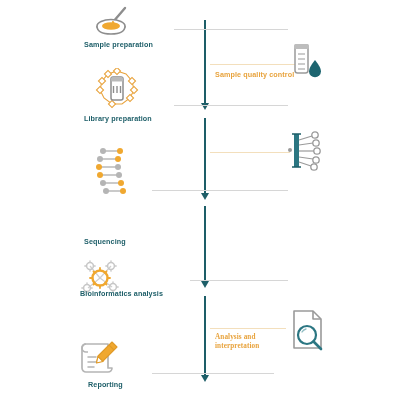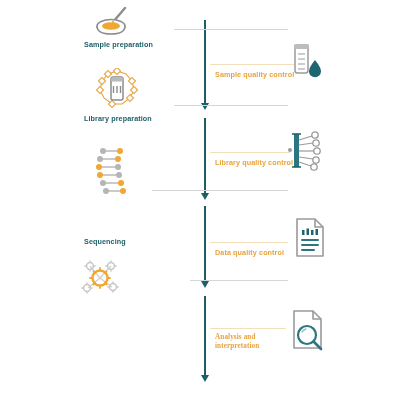--- a/index.html
+++ b/index.html
@@ -229,23 +229,46 @@
             <line x1="9" y1="33.8" x2="9" y2="35.2"></line>
           <line x1="3.8" y1="30" x2="5.2" y2="30"></line>
             <line x1="12.8" y1="30" x2="14.2" y2="30"></line>
           <line x1="35" y1="23.8" x2="35" y2="25.2"></line>
             <line x1="35" y1="32.8" x2="35" y2="34.2"></line>
           <line x1="29.8" y1="29" x2="31.2" y2="29"></line>
             <line x1="38.8" y1="29" x2="40.2" y2="29"></line>
         </g>
       </svg>
     </span>
+    <span class="stage-label" style="left:10px; top:31px;">Bioinformatics analysis</span>
     <span class="stage-rule" style="left:120px; top:22px; width:98px;"></span>
   </div>
 
+  <div class="stage" style="left:72px; top:338px; width:140px; height:50px;">
+    <span class="stage-icon" style="left:4px; top:0;">
+      <svg width="48" height="40" viewBox="0 0 48 40">
+
+        <path d="M10 6 h22 v24 h4 a4 4 0 0 1 -4 4 h-22 a4 4 0 0 1 -4 -4 v-20 a4 4 0 0 1 4 -4 z" fill="#ffffff" stroke="#b5b5b5" stroke-width="1.7" stroke-linejoin="round"></path>
+        <path d="M10 6 a4 4 0 0 0 -4 4 a4 4 0 0 0 4 4 h2" fill="none" stroke="#b5b5b5" stroke-width="1.7"></path>
+        <g stroke="#b5b5b5" stroke-width="1.5" stroke-linecap="round">
+          <line x1="12" y1="19" x2="20" y2="19"></line>
+          <line x1="12" y1="24" x2="22" y2="24"></line>
+          <line x1="12" y1="29" x2="18" y2="29"></line>
+        </g>
+
+        <g>
+          <path d="M36 4 l5 5 l-14 14 l-6.5 1.5 l1.5 -6.5 z" fill="#f0a830" stroke="#e09a28" stroke-width="1.1" stroke-linejoin="round"></path>
+          <path d="M22 18.5 l-1.5 6.5 l6.5 -1.5 z" fill="#ffffff" stroke="#e09a28" stroke-width="1.1" stroke-linejoin="round"></path>
+          <line x1="33" y1="7" x2="38" y2="12" stroke="#e09a28" stroke-width="1.1"></line>
+        </g>
+      </svg>
+    </span>
+    <span class="stage-label" style="left:16px; top:42px;">Reporting</span>
+    <span class="stage-rule" style="left:80px; top:35px; width:122px;"></span>
+  </div>
 
   <div class="qc" style="left:210px; top:42px; width:120px; height:48px;">
     <span class="qc-rule" style="left:0; top:22px; width:88px;"></span>
     <span class="qc-label" style="left:5px; top:28px;">
       <span>Sample quality control</span>
     </span>
     <span class="qc-icon" style="left:76px; top:0;">
       <svg width="40" height="40" viewBox="0 0 40 40">
 
         <rect x="9" y="3" width="13" height="28" rx="2.5" fill="#ffffff" stroke="#9a9a9a" stroke-width="1.5"></rect>
@@ -257,23 +280,20 @@
           <line x1="12" y1="27" x2="19" y2="27"></line>
         </g>
 
         <path d="M29 18 q6 7.5 6 11.2 a6 6 0 0 1 -12 0 q0 -3.7 6 -11.2 z" fill="#1d6570"></path>
       </svg>
     </span>
   </div>
 
   <div class="qc" style="left:210px; top:130px; width:125px; height:48px;">
     <span class="qc-rule" style="left:0; top:22px; width:80px;"></span>
-    <span class="qc-label" style="left:5px; top:28px;">
-      <span>Library quality control</span>
-    </span>
     <span class="qc-icon" style="left:76px; top:0;">
       <svg width="46" height="42" viewBox="0 0 46 42">
 
         <rect x="8" y="4" width="5" height="33" fill="#2b7682"></rect>
         <path d="M6 4 h9 M6 37 h9" stroke="#1d5e68" stroke-width="1.6" fill="none"></path>
 
         <g stroke="#9a9a9a" stroke-width="1.2" fill="none">
           <line x1="13" y1="10" x2="26" y2="6"></line>
           <line x1="13" y1="15" x2="27" y2="13"></line>
           <line x1="13" y1="21" x2="28" y2="21"></line>
@@ -288,44 +308,20 @@
           <circle cx="28" cy="37" r="3.2"></circle>
         </g>
 
         <g fill="#9a9a9a">
           <circle cx="4" cy="20" r="2"></circle>
         </g>
       </svg>
     </span>
   </div>
 
-  <div class="qc" style="left:210px; top:216px; width:125px; height:48px;">
-    <span class="qc-rule" style="left:0; top:26px; width:78px;"></span>
-    <span class="qc-label" style="left:5px; top:32px;">
-      <span>Data quality control</span>
-    </span>
-    <span class="qc-icon" style="left:82px; top:0;">
-      <svg width="40" height="44" viewBox="0 0 40 44">
-        <path d="M5 3 h18 l8 8 v29 h-26 z" fill="#ffffff" stroke="#9a9a9a" stroke-width="1.6" stroke-linejoin="round"></path>
-        <path d="M23 3 v8 h8" fill="none" stroke="#9a9a9a" stroke-width="1.6" stroke-linejoin="round"></path>
-
-        <g fill="#1d6570">
-          <rect x="10" y="14" width="2.5" height="5"></rect>
-          <rect x="14.5" y="12.5" width="2.5" height="6.5"></rect>
-          <rect x="19" y="14" width="2.5" height="5"></rect>
-          <rect x="23.5" y="13" width="2.5" height="6"></rect>
-        </g>
-        <g stroke="#2b7682" stroke-width="2" stroke-linecap="round">
-          <line x1="10" y1="24" x2="26" y2="24"></line>
-          <line x1="10" y1="29" x2="26" y2="29"></line>
-          <line x1="10" y1="34" x2="22" y2="34"></line>
-        </g>
-      </svg>
-    </span>
-  </div>
 
   <div class="qc" style="left:210px; top:308px; width:130px; height:52px;">
     <span class="qc-rule" style="left:0; top:20px; width:76px;"></span>
     <span class="qc-label" style="left:5px; top:25px;font-family:Liberation Serif, serif;">
       <span>Analysis and</span><br>
       <span>interpretation</span>
     </span>
     <span class="qc-icon" style="left:78px; top:0;">
       <svg width="44" height="46" viewBox="0 0 44 46">
         <path d="M6 3 h19 l8 8 v29 h-27 z" fill="#ffffff" stroke="#9a9a9a" stroke-width="1.6" stroke-linejoin="round"></path>

